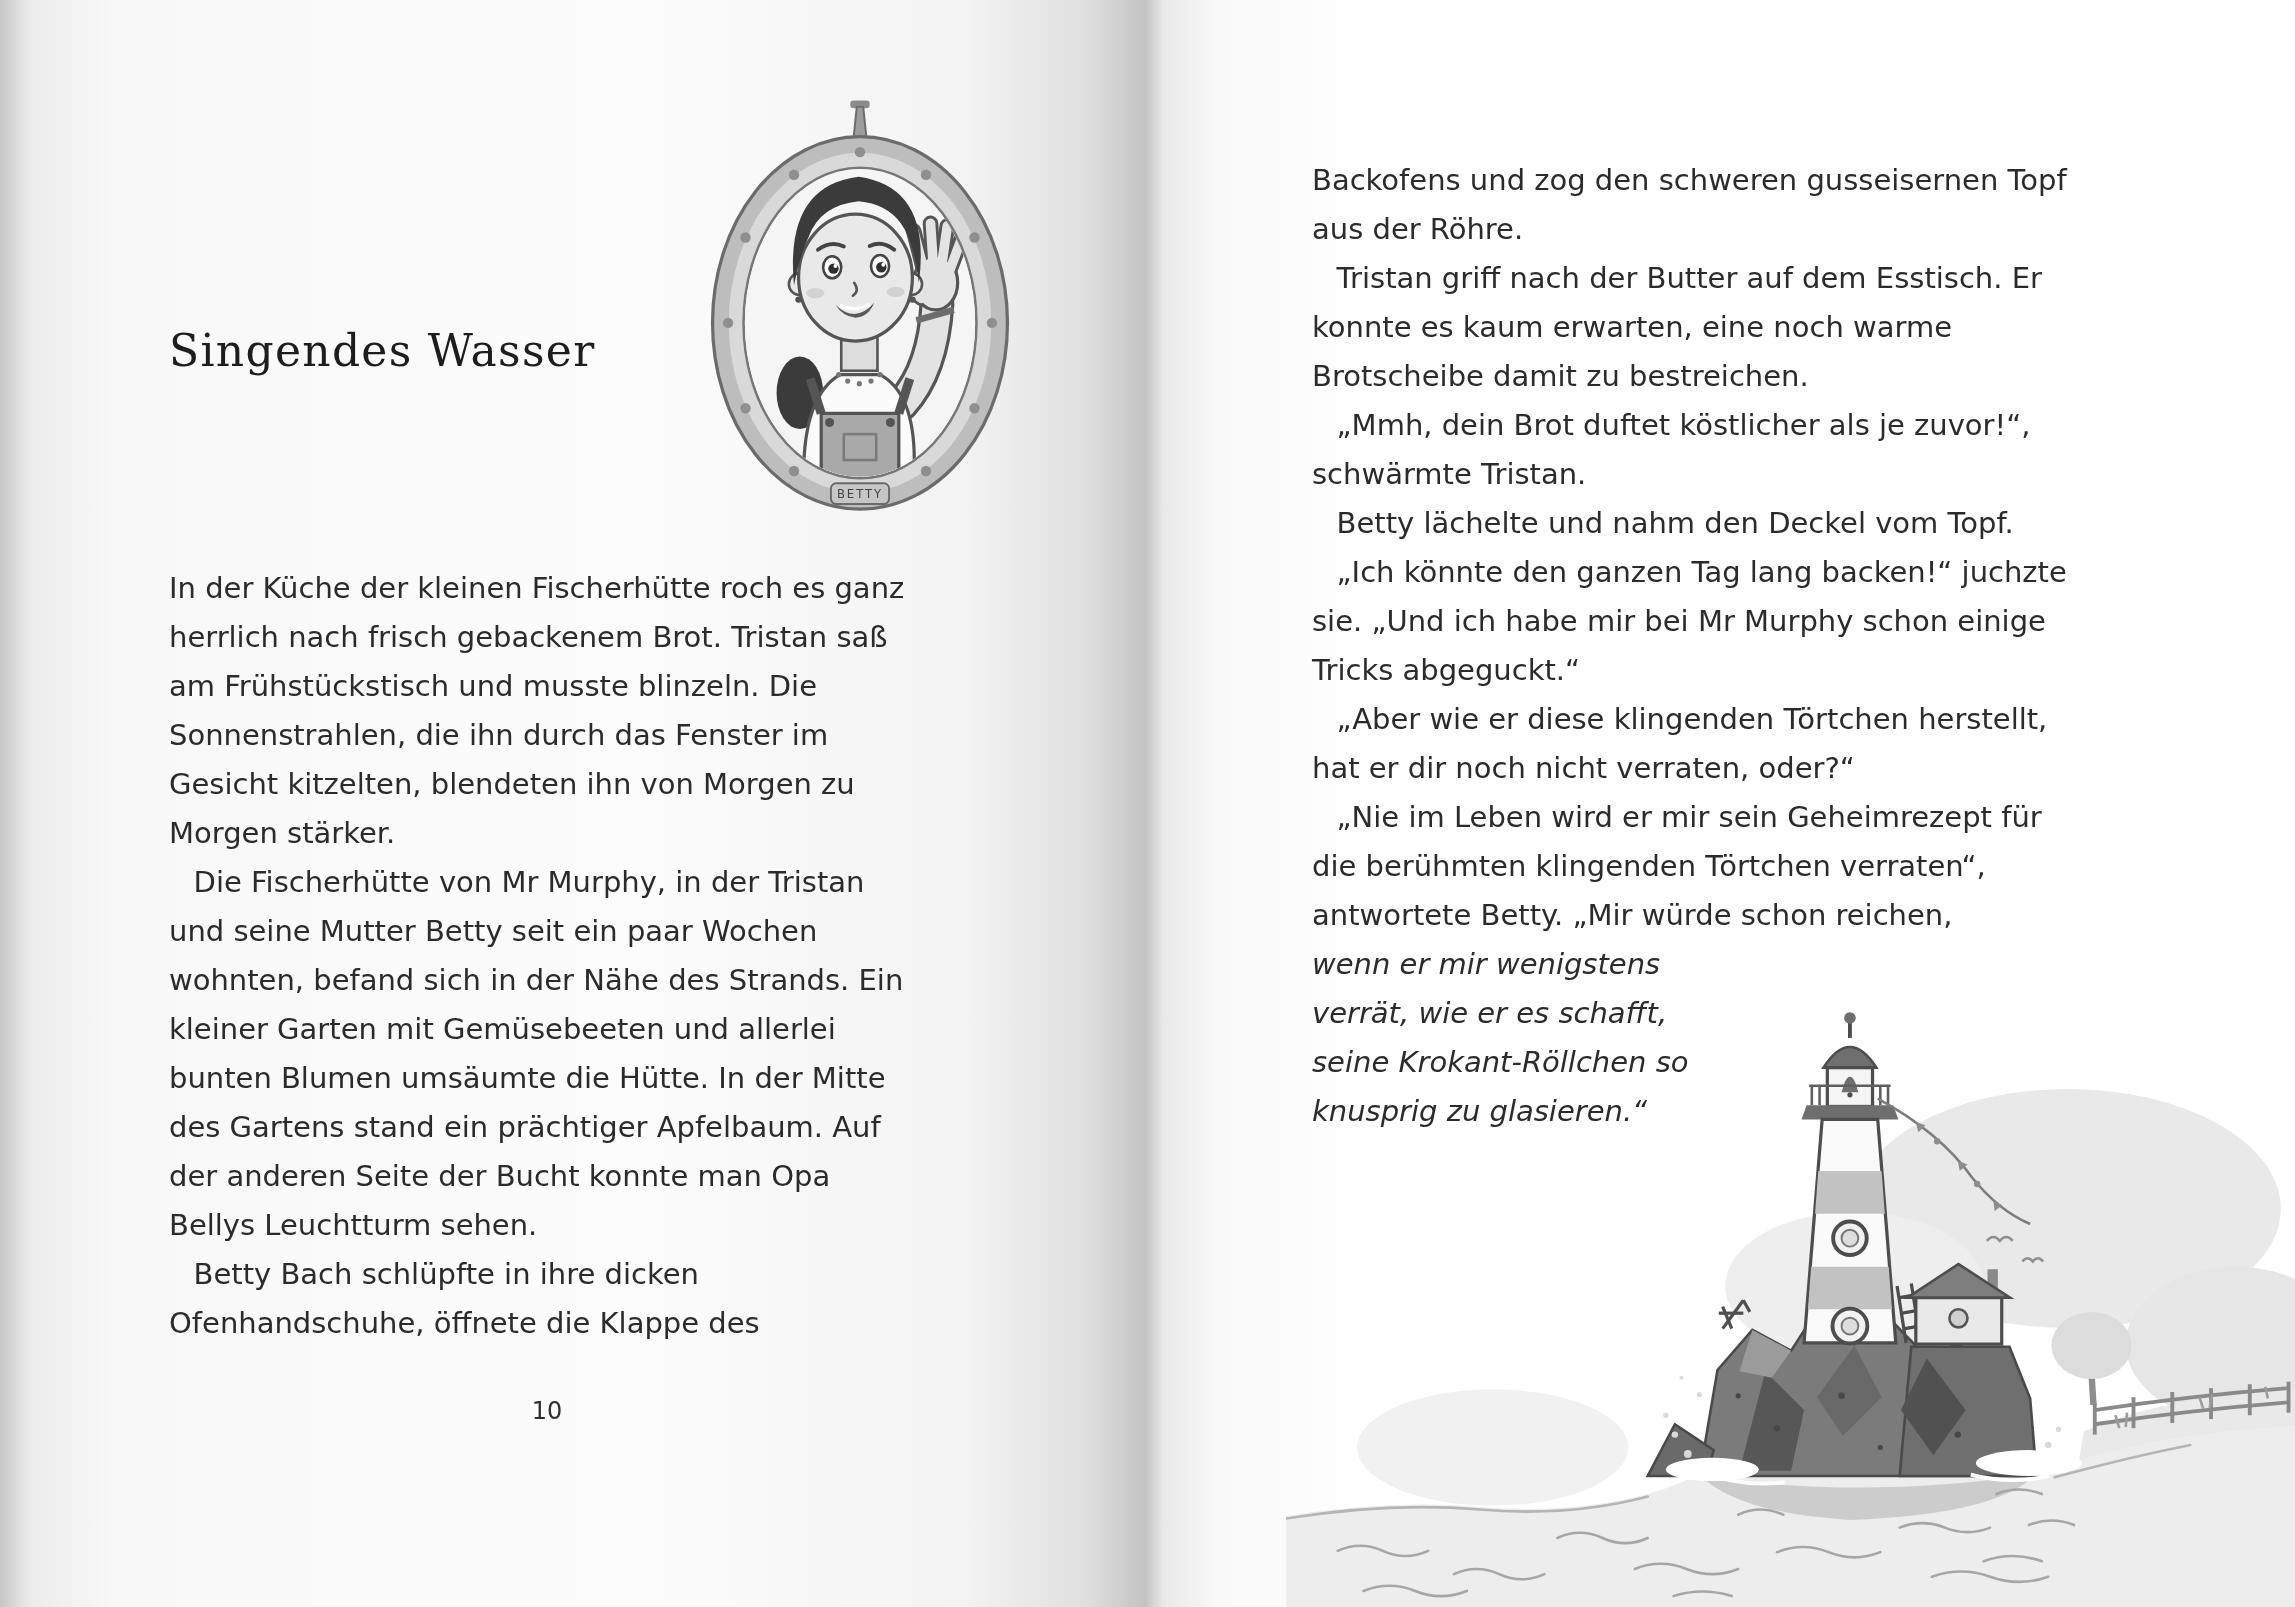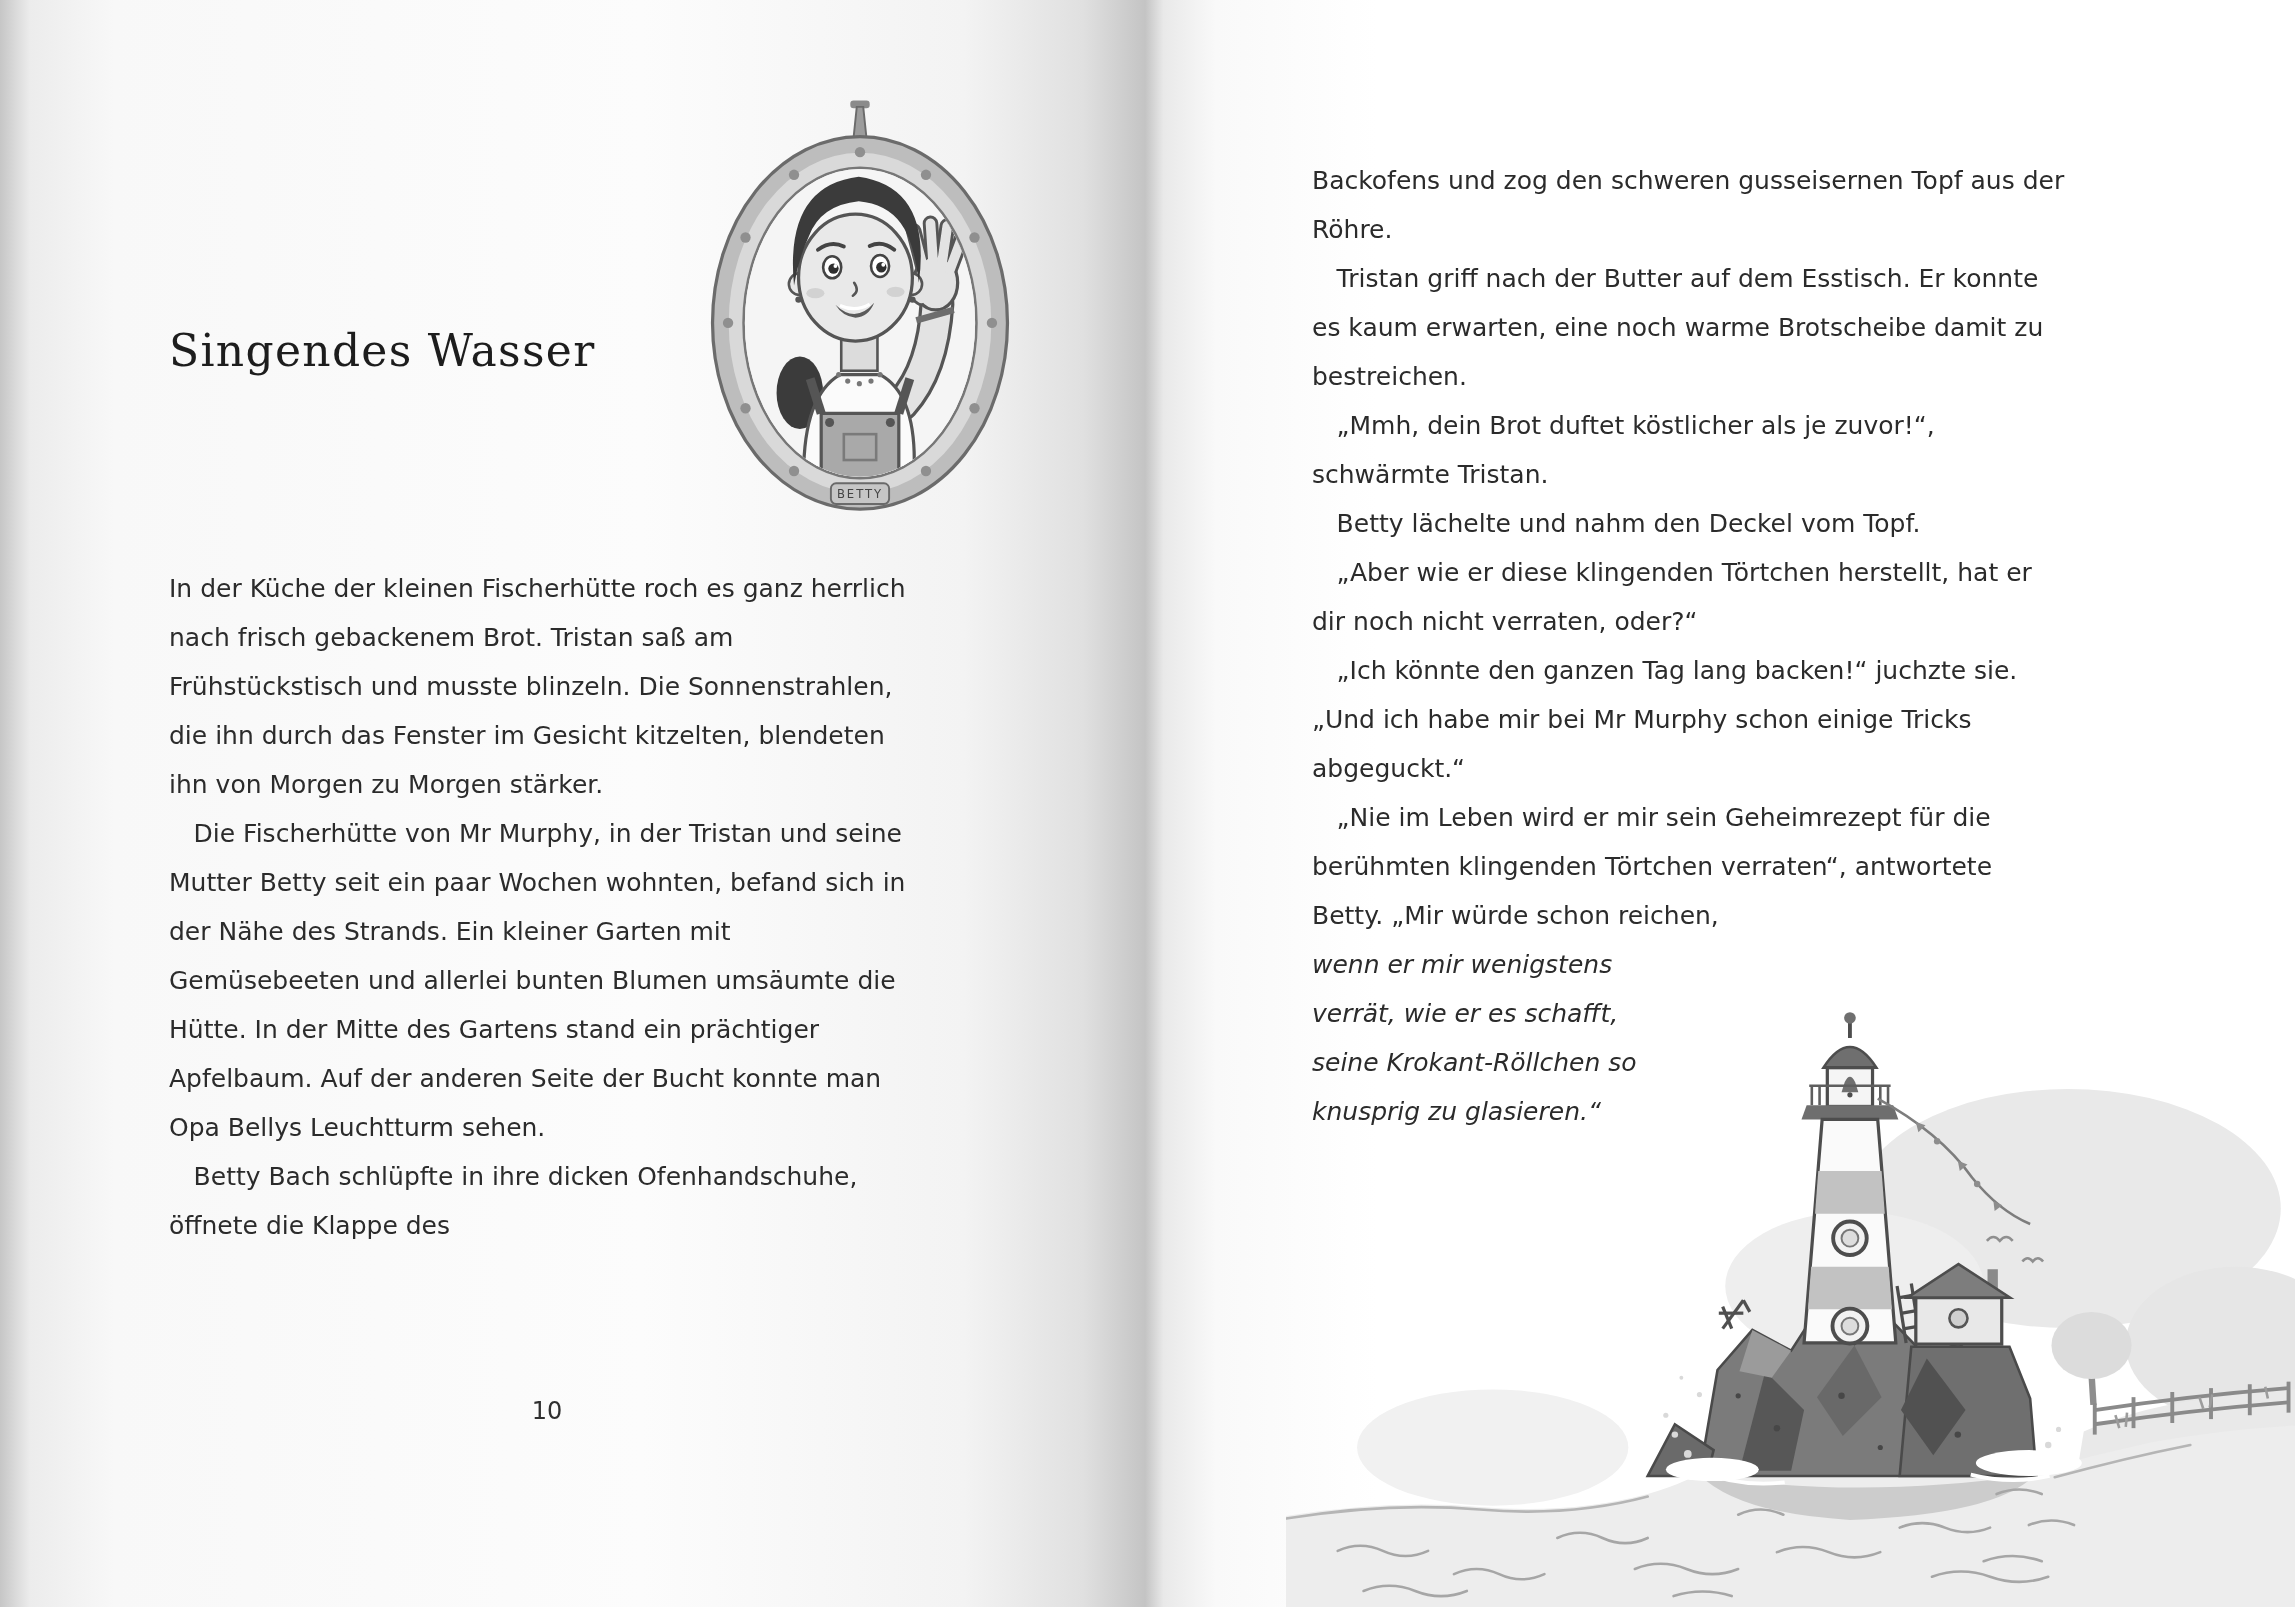--- a/index.html
+++ b/index.html
@@ -12,21 +12,21 @@
       #f3f3f3 42%, #e0e0e0 47.2%, #c4c4c4 49.9%,
       #e9e9e9 50.7%, #f9f9f9 53%, #ffffff 60%, #ffffff 100%);
     font-family:"DejaVu Sans", sans-serif;
     color:#2b2b2b;
   }
   .chapter-title{
     position:absolute;left:169px;top:296px;
     font-family:"DejaVu Serif", serif;
     font-weight:normal;font-size:44px;letter-spacing:1.3px;color:#1d1d1d;
   }
-  .body-text{position:absolute;font-size:25px;line-height:49px;}
+  .body-text{position:absolute;font-size:29px;line-height:49px;}
   .body-text p{margin:0;}
   .body-text p.indent{text-indent:24.6px;}
   .body-text p.narrow{max-width:378px;font-style:italic;}
   .left-body{left:169px;top:564px;width:756px;}
   .right-body{left:1312px;top:156px;width:759px;}
   .page-number{
     position:absolute;left:169px;top:1397px;width:756px;
     text-align:center;font-size:24px;color:#2f2f2f;
   }
   .portrait-wrap{position:absolute;left:708px;top:90px;width:304px;height:427px;text-align:right;}
@@ -156,22 +156,22 @@
     </div>
 
   <div class="page-number">10</div>
 
   <div class="body-text right-body">
 
   <p>Backofens und zog den schweren gusseisernen Topf aus der Röhre.</p>
       <p class="indent">Tristan griff nach der Butter auf dem Esstisch. Er konnte es kaum erwarten, eine noch warme Brotscheibe damit zu bestreichen.</p>
       <p class="indent">„Mmh, dein Brot duftet köstlicher als je zuvor!“, schwärmte Tristan.</p>
       <p class="indent">Betty lächelte und nahm den Deckel vom Topf.</p>
+      <p class="indent">„Ich könnte den ganzen Tag lang backen!“ juchzte sie. „Und ich habe mir bei Mr Murphy schon einige Tricks abgeguckt.“</p>
       <p class="indent">„Aber wie er diese klingenden Törtchen herstellt, hat er dir noch nicht verraten, oder?“</p>
-      <p class="indent">„Ich könnte den ganzen Tag lang backen!“ juchzte sie. „Und ich habe mir bei Mr Murphy schon einige Tricks abgeguckt.“</p>
       <p class="indent">„Nie im Leben wird er mir sein Geheimrezept für die berühmten klingenden Törtchen verraten“, antwortete Betty. „Mir würde schon reichen,</p>
       <p class="narrow">wenn er mir wenigstens verrät, wie er es schafft, seine Krokant-Röllchen so knusprig zu glasieren.“</p>
     </div>
 
   <div class="lighthouse-wrap">
     <svg viewBox="0 0 1562 928" width="1009" height="600">
 
       <g fill="#e9e9e9">
         <ellipse cx="1210" cy="310" rx="330" ry="185"></ellipse>
         <ellipse cx="880" cy="430" rx="200" ry="115" fill="#eeeeee"></ellipse>

